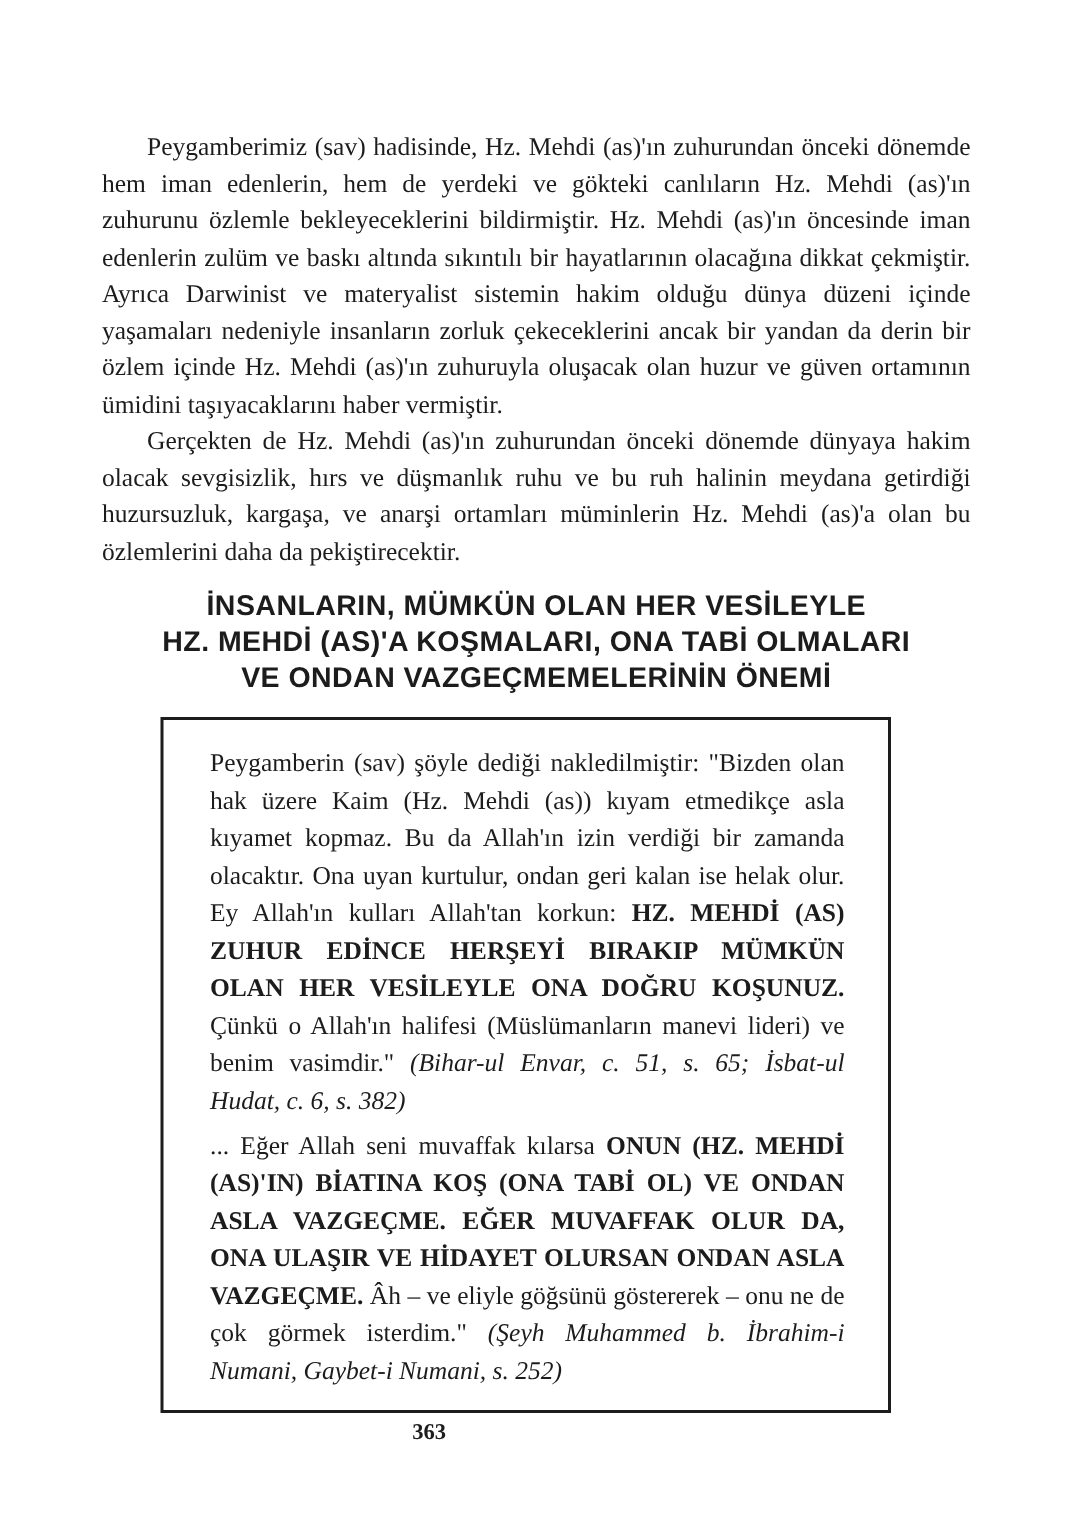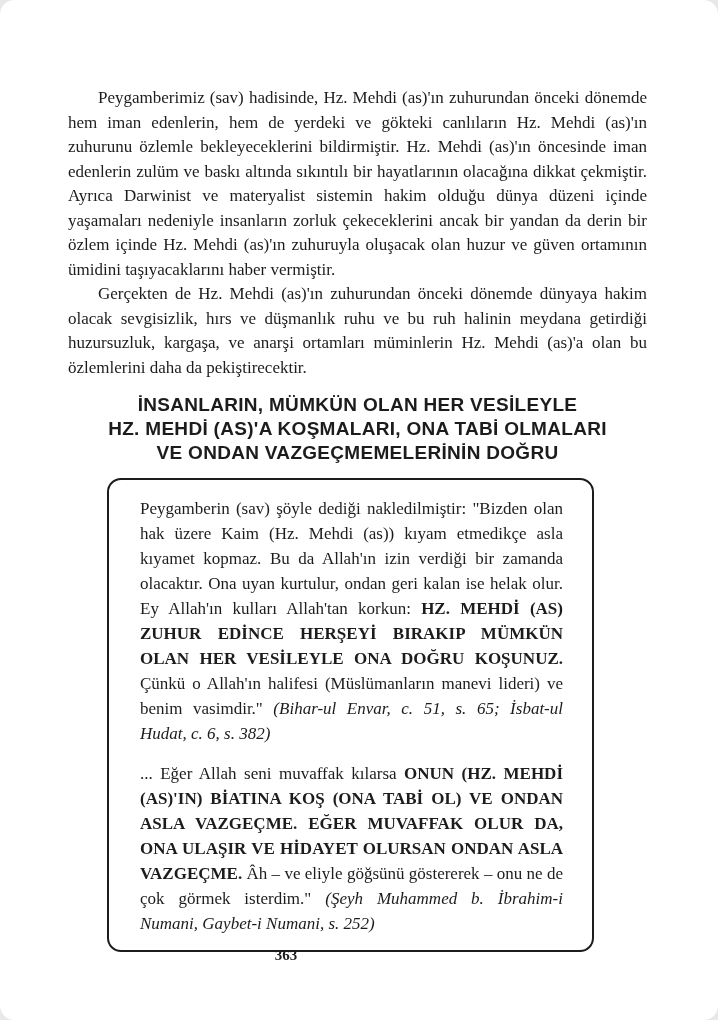--- a/index.html
+++ b/index.html
@@ -1,19 +1,19 @@
 <!DOCTYPE html>
 <html lang="tr" style="--ink: #1c1c1c; --paper: #ffffff;"><head>
 <meta charset="utf-8">
 <style>
   :root {
     --ink: #1c1c1c;
     --paper: #ffffff;
   }
-  * { margin: 0; padding: 0; box-sizing: border-box; border-radius: 14px; }
+  * { margin: 0; padding: 0; box-sizing: border-box; }
   html, body { background: #e8e8e8; }
   .page {
     position: relative;
     width: 718px;
     height: 1020px;
     margin: 0 auto;
     background: var(--paper, #ffffff);
     color: var(--ink, #1c1c1c);
     overflow: hidden;
   }
@@ -49,21 +49,21 @@
     padding: 16px 29px 14px 31px;
     background: var(--paper, #ffffff);
   }
   .quote-para {
     font-family: "Liberation Serif", "DejaVu Serif", serif;
     font-size: 17px;
     line-height: 25px;
     text-align: justify;
     color: var(--ink, #1c1c1c);
   }
-  .quote-para + .quote-para { margin-top: 15px; }
+  .quote-para + .quote-para { margin-top: 5px; }
   .seg-normal { font-weight: normal; font-style: normal; }
   .seg-bold   { font-weight: bold; }
   .seg-italic { font-style: italic; }
   .page-footer {
     position: absolute;
     top: 946px;
     left: 0;
     width: 572px;
     text-align: center;
   }
@@ -79,21 +79,21 @@
 
 <div class="page">
   <div class="content">
 
     <p class="body-para">Peygamberimiz (sav) hadisinde, Hz. Mehdi (as)'ın zuhurundan önceki dönemde hem iman edenlerin, hem de yerdeki ve gökteki canlıların Hz. Mehdi (as)'ın zuhurunu özlemle bekleyeceklerini bildirmiştir. Hz. Mehdi (as)'ın öncesinde iman edenlerin zulüm ve baskı altında sıkıntılı bir hayatlarının olacağına dikkat çekmiştir. Ayrıca Darwinist ve materyalist sistemin hakim olduğu dünya düzeni içinde yaşamaları nedeniyle insanların zorluk çekeceklerini ancak bir yandan da derin bir özlem içinde Hz. Mehdi (as)'ın zuhuruyla oluşacak olan huzur ve güven ortamının ümidini taşıyacaklarını haber vermiştir.</p>
 
     <p class="body-para">Gerçekten de Hz. Mehdi (as)'ın zuhurundan önceki dönemde dünyaya hakim olacak sevgisizlik, hırs ve düşmanlık ruhu ve bu ruh halinin meydana getirdiği huzursuzluk, kargaşa, ve anarşi ortamları müminlerin Hz. Mehdi (as)'a olan bu özlemlerini daha da pekiştirecektir.</p>
 
     <h2 class="section-heading">İNSANLARIN, MÜMKÜN OLAN HER VESİLEYLE
 HZ. MEHDİ (AS)'A KOŞMALARI, ONA TABİ OLMALARI
-VE ONDAN VAZGEÇMEMELERİNİN DOĞRU</h2>
+VE ONDAN VAZGEÇMEMELERİNİN ÖNEMİ</h2>
 
     <div class="quote-box">
       <p class="quote-para"><span class="seg-normal">Peygamberin (sav) şöyle dediği nakledilmiştir: "Bizden olan hak üzere Kaim (Hz. Mehdi (as)) kıyam etmedikçe asla kıyamet kopmaz. Bu da Allah'ın izin verdiği bir zamanda olacaktır. Ona uyan kurtulur, ondan geri kalan ise helak olur. Ey Allah'ın kulları Allah'tan korkun: </span><span class="seg-bold">HZ. MEHDİ (AS) ZUHUR EDİNCE HERŞEYİ BIRAKIP MÜMKÜN OLAN HER VESİLEYLE ONA DOĞRU KOŞUNUZ.</span><span class="seg-normal">  Çünkü o Allah'ın halifesi (Müslümanların manevi lideri) ve benim vasimdir." </span><span class="seg-italic">(Bihar-ul Envar, c. 51, s. 65; İsbat-ul Hudat, c. 6, s. 382)</span></p>
       <p class="quote-para"><span class="seg-normal">... Eğer Allah seni muvaffak kılarsa </span><span class="seg-bold">ONUN (HZ. MEHDİ (AS)'IN) BİATINA KOŞ (ONA TABİ OL) VE ONDAN ASLA VAZGEÇME. EĞER MUVAFFAK OLUR DA, ONA ULAŞIR VE HİDAYET OLURSAN ONDAN ASLA VAZGEÇME.</span><span class="seg-normal"> Âh – ve eliyle göğsünü göstererek – onu ne de çok görmek isterdim." </span><span class="seg-italic">(Şeyh Muhammed b. İbrahim-i Numani, Gaybet-i Numani, s. 252)</span></p>
     </div>
 
   </div>
 
   <div class="page-footer">
     <span class="page-number">363</span>

